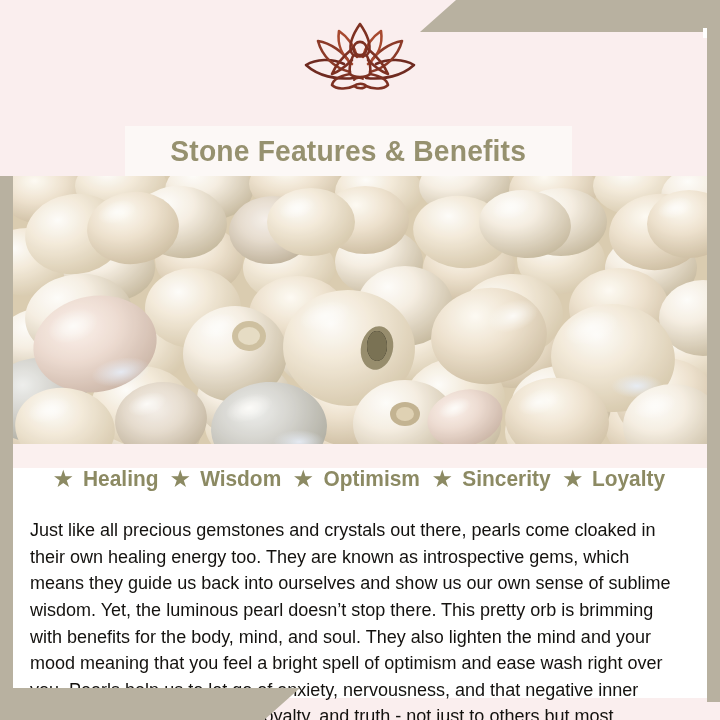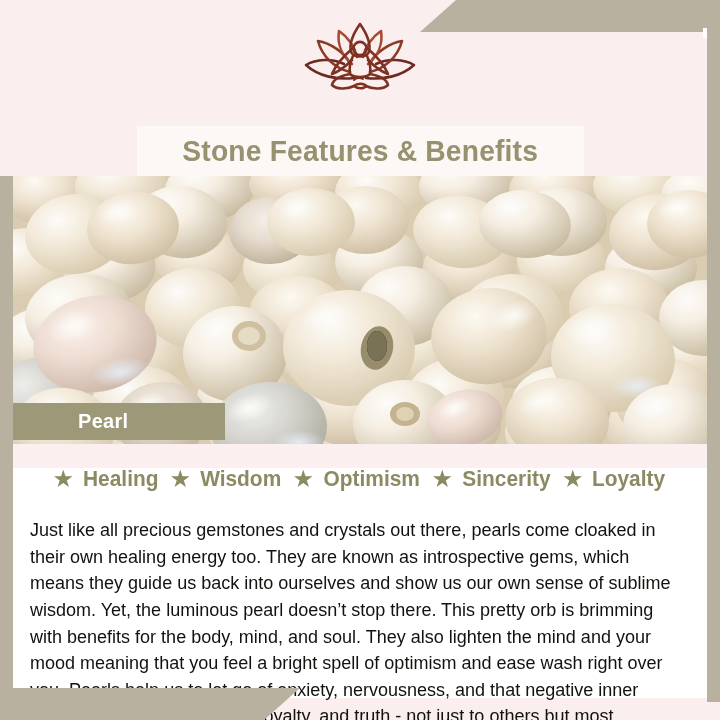--- a/index.html
+++ b/index.html
@@ -88,21 +88,21 @@
     font-size: 17.5px;
     letter-spacing: 2.2px;
     color: #3c3330;
     white-space: nowrap;
   }
 
   
   .title-banner {
     position: absolute;
     top: 126px;
-    left: 137px;
+    left: 125px;
     width: 447px;
     height: 50px;
     background: #fcf8f6;
     display: flex;
     align-items: center;
     justify-content: center;
     z-index: 3;
   }
   .title-banner-text {
     font-family: "Liberation Sans Narrow", "Liberation Sans", sans-serif;
@@ -418,23 +418,20 @@
         <ellipse cx="512" cy="48" rx="46" ry="34" fill="url(#pC)" transform="rotate(5 512 48)"></ellipse>
         <ellipse cx="498" cy="32" rx="20" ry="11" fill="url(#hl)" transform="rotate(-16 498 32)"></ellipse>
         <ellipse cx="676" cy="48" rx="42" ry="34" fill="url(#pB)"></ellipse>
         <ellipse cx="662" cy="32" rx="18" ry="10" fill="url(#hl)" transform="rotate(-18 662 32)"></ellipse>
       </g>
 
       <rect x="0" y="0" width="694" height="268" fill="#e9ddc6" opacity="0.10"></rect>
     </svg>
   </div>
 
-  <div class="caption-bar">
-    <span class="caption-text">Pearl</span>
-  </div>
 
   <div class="content">
     <div class="content-tint"></div>
 
     <div class="keywords">
       <span class="kw">
         <span class="kw-star">★</span>
         <span class="kw-label">Healing</span>
       </span>
       <span class="kw">

